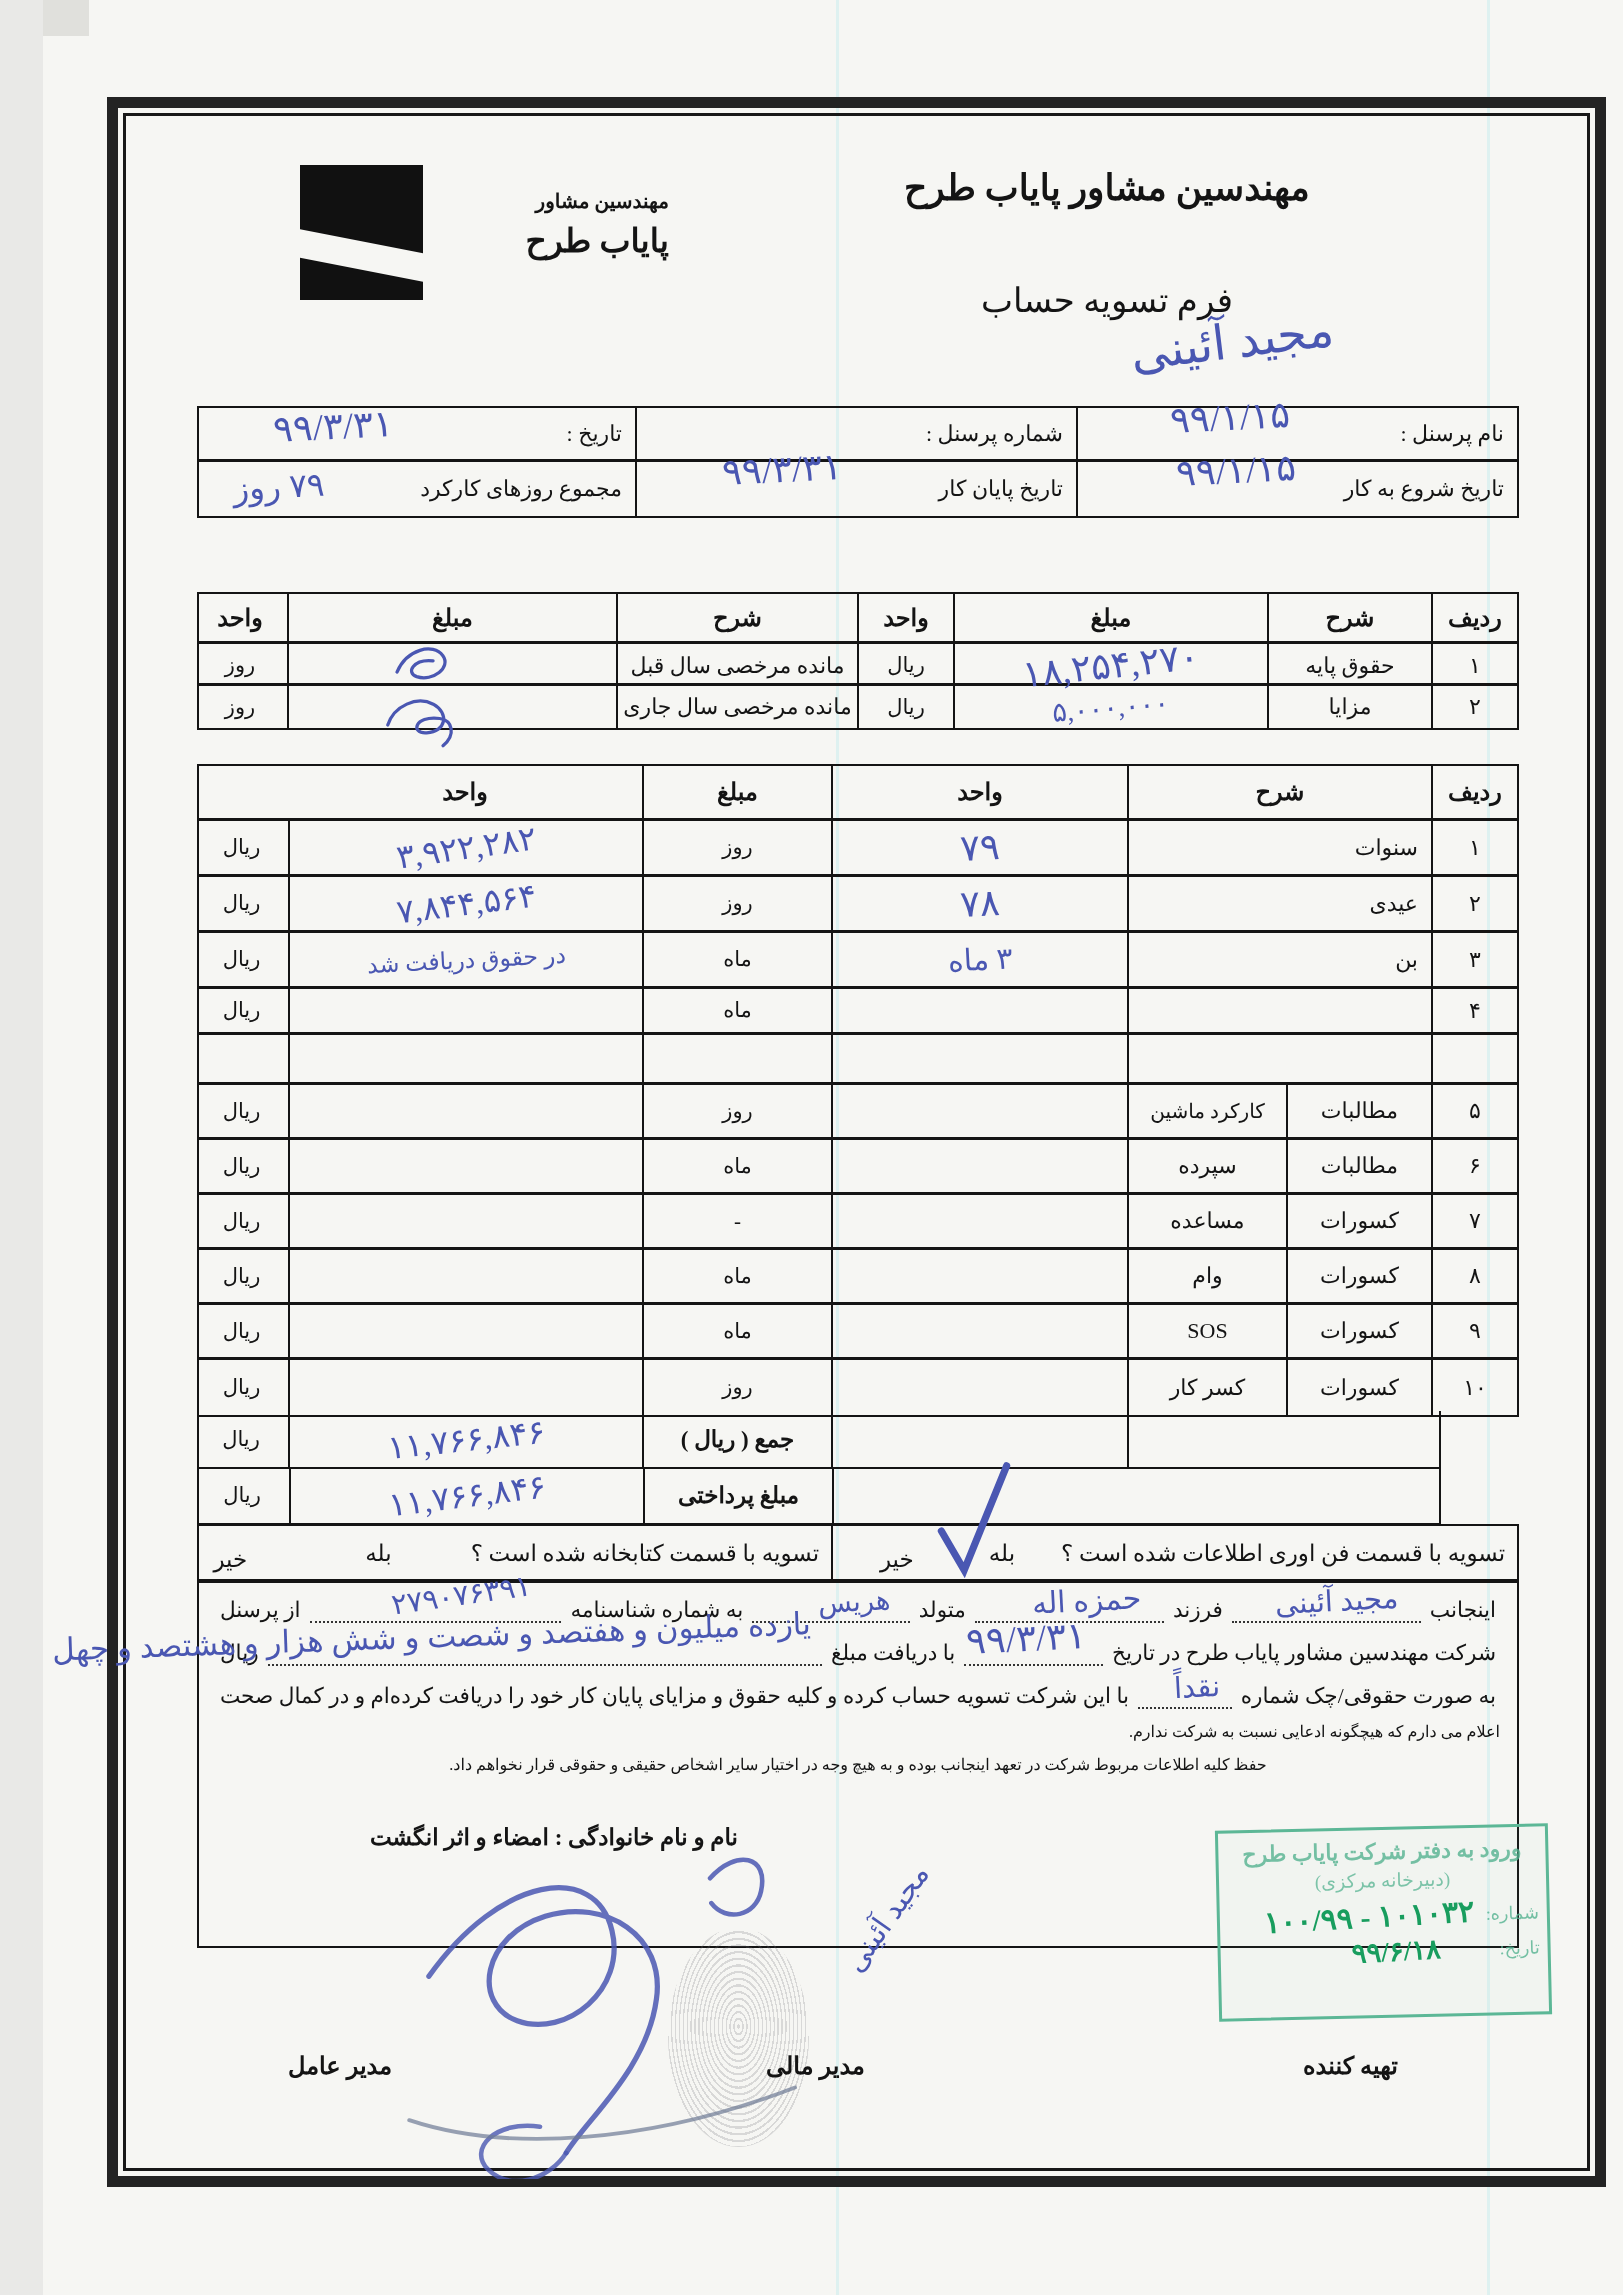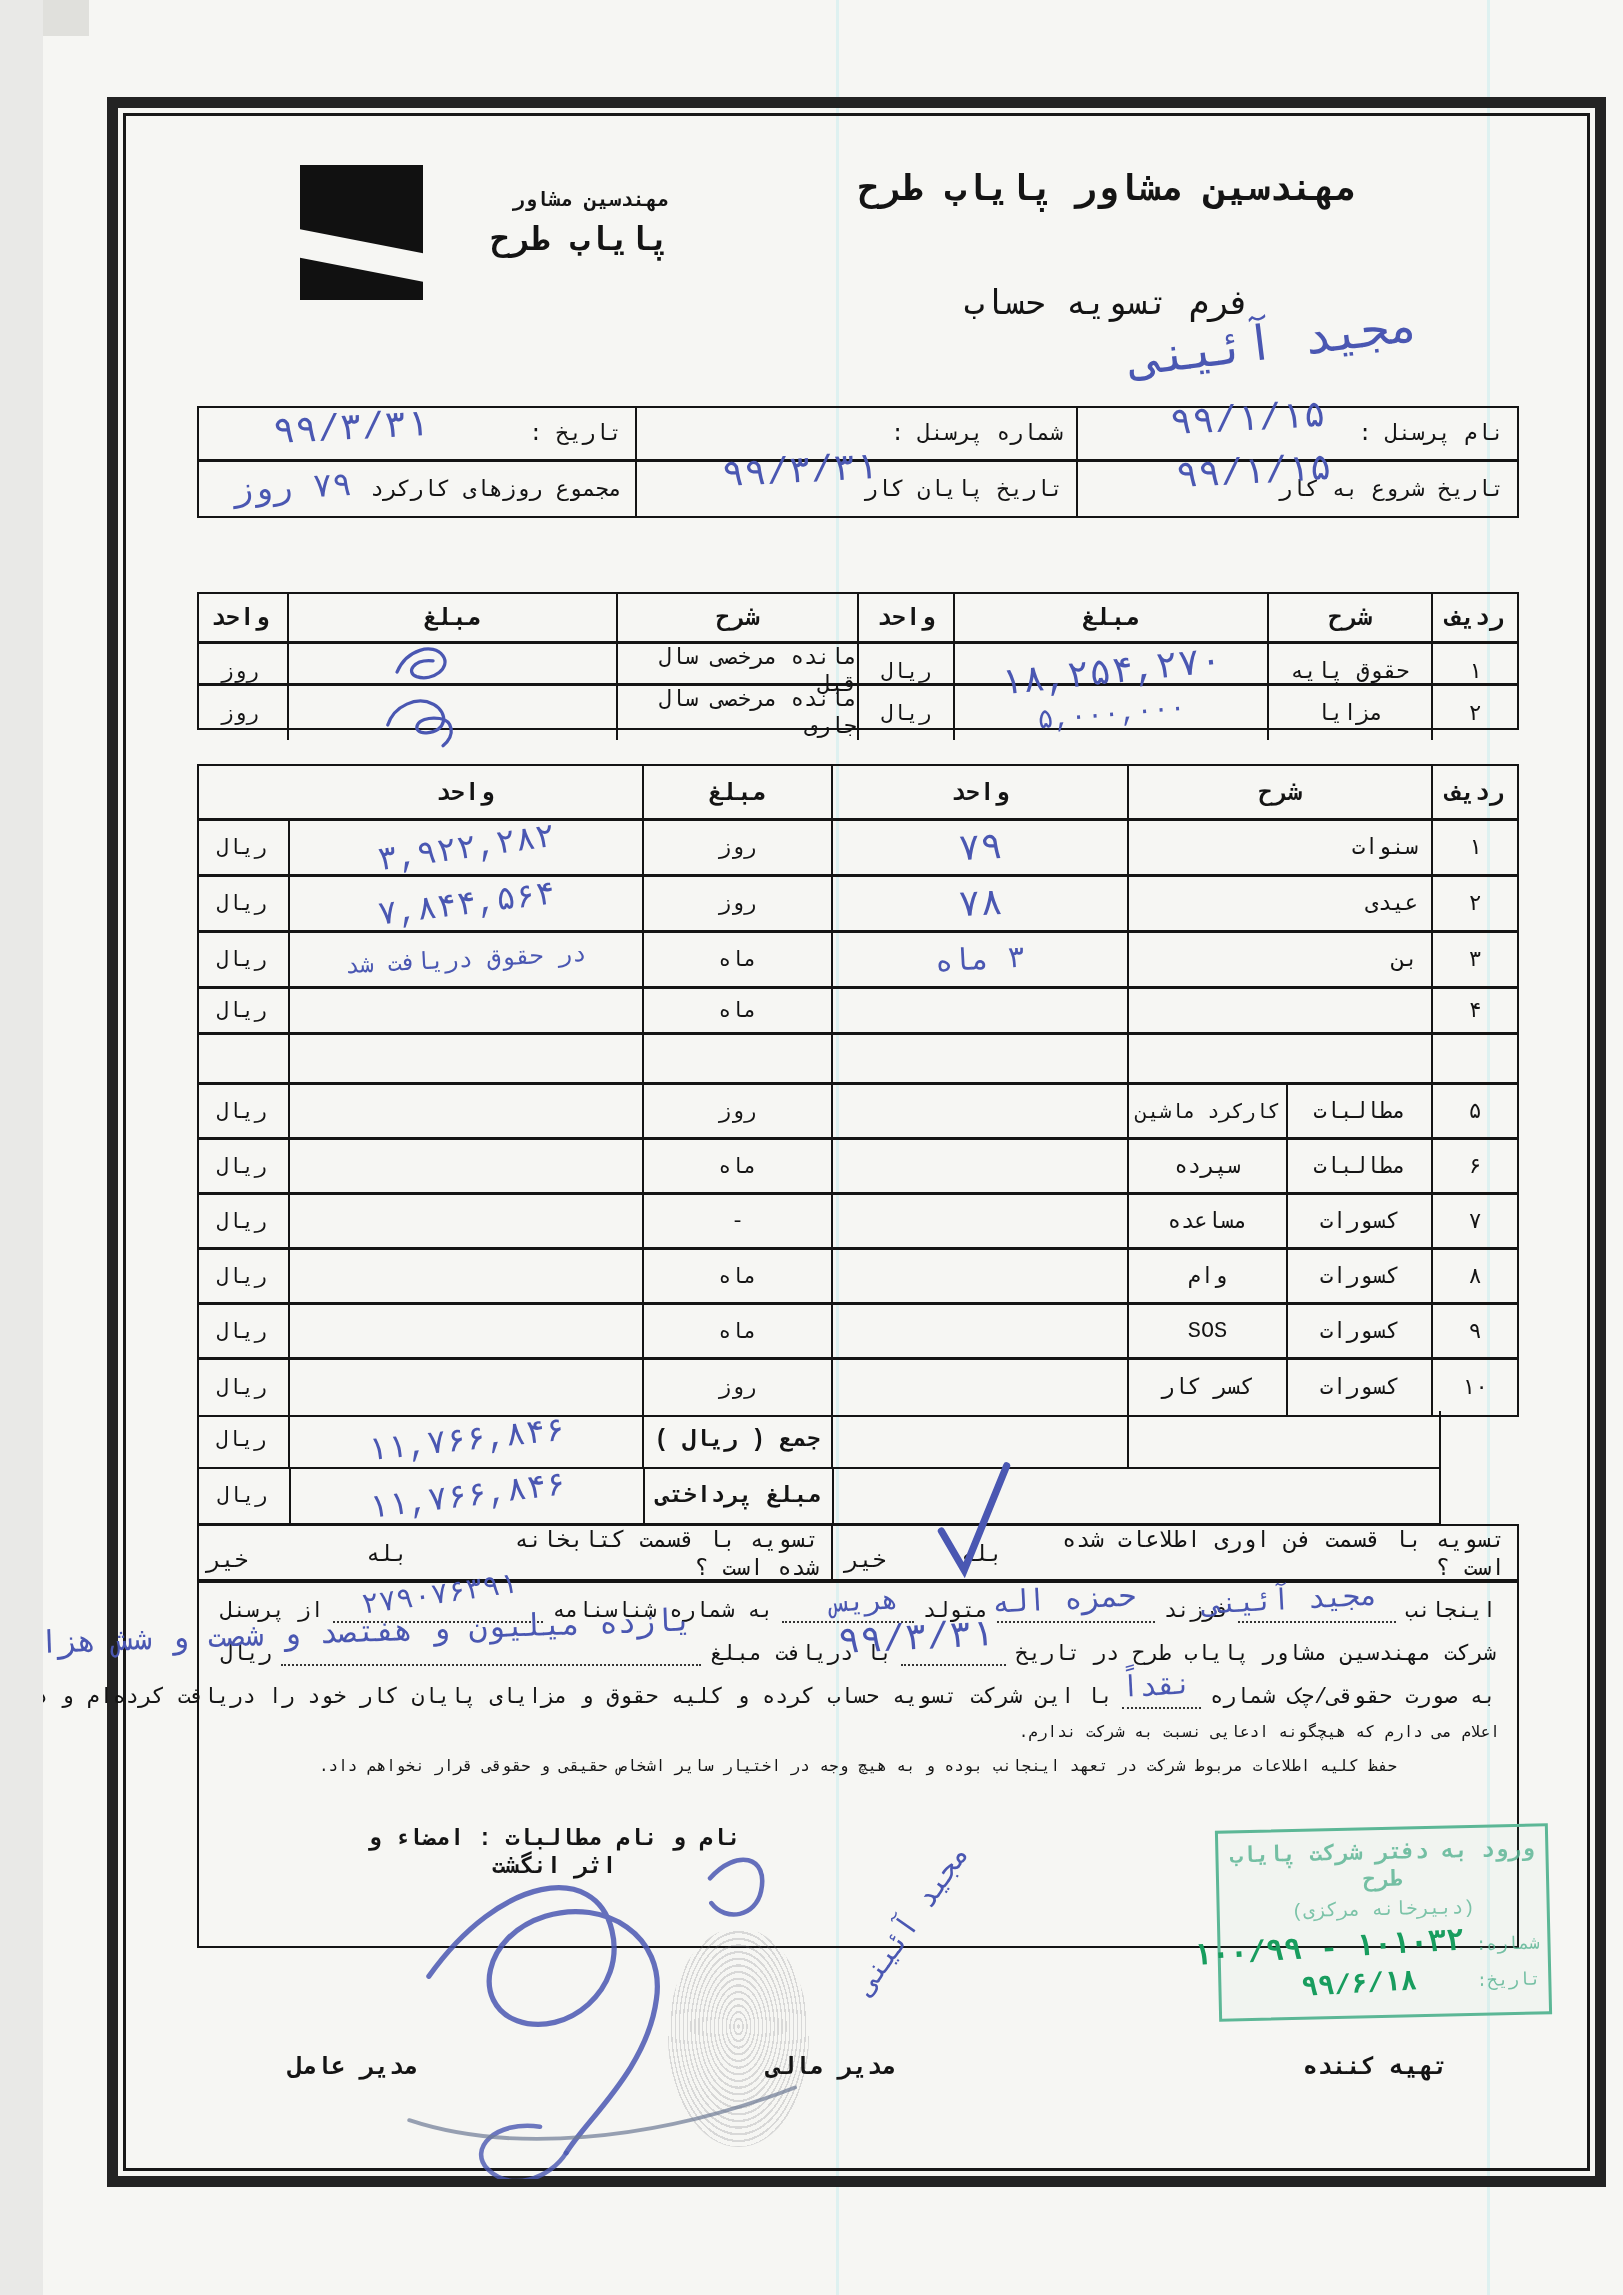--- a/index.html
+++ b/index.html
@@ -1,17 +1,17 @@
 <!DOCTYPE html>
 <html lang="fa" dir="rtl" style="font-size:10.5px"><head>
 <meta charset="utf-8">
 <style>
   html,body{margin:0;padding:0;background:#e9e9e7;}
   .page{position:relative;width:1580px;height:2295px;background:#f6f6f3;overflow:hidden;
-        font-family:Liberation Mono, monospace;direction:rtl;color:#141414;}
+        font-family:Liberation Serif, serif;direction:rtl;color:#141414;}
   .corner-artifact{position:absolute;left:0;top:0;width:46px;height:36px;background:#c9c9c5;opacity:.5;}
   .scanline{position:absolute;top:0;bottom:0;width:2.6px;background:rgba(80,210,225,.14);}
   .frame{position:absolute;left:64px;top:97px;width:1477px;height:2068px;border:11.8px solid #232323;}
   .frame-inner{position:absolute;inset:4.6px;border:3.3px solid #181818;}
 
   
   .logo{position:absolute;left:257px;top:165px;width:123px;height:135px;background:#111;overflow:hidden;}
   .logo-stripe{position:absolute;left:-18.3px;top:77px;width:164px;height:27.5px;background:#f6f6f3;transform:rotate(11deg);}
   .logo-text{position:absolute;left:390px;top:191px;width:236px;text-align:right;direction:rtl;line-height:1;}
   .logo-l1{font-size:20px;font-weight:700;letter-spacing:0.7px;}
@@ -390,21 +390,21 @@
       <span class="blank" style="flex-grow:0;width:196px">
         <span class="hw" style="font-size:29px">نقداً</span>
       </span>
       <span class="w">با این شرکت تسویه حساب کرده و کلیه حقوق و مزایای پایان کار خود را دریافت کرده‌ام و در کمال صحت</span>
     </div>
 
     <div class="plain-line">اعلام می دارم که هیچگونه ادعایی نسبت به شرکت ندارم.</div>
     <div class="plain-line" style="text-align:center;margin-top:9.2px">حفظ کلیه اطلاعات مربوط شرکت در تعهد اینجانب بوده و به هیچ وجه در اختیار سایر اشخاص حقیقی و حقوقی قرار نخواهم داد.</div>
   </div>
 
-  <div class="sig-label">نام و نام مطالبات : امضاء  و اثر انگشت</div>
+  <div class="sig-label">نام و نام خانوادگی : امضاء  و اثر انگشت</div>
   <div class="hw-sig-name">مجید آئینی</div>
   <svg class="sig" width="497" height="340" viewBox="0 0 760 520">
     <path d="M90,210 C200,55 345,35 370,140 C392,230 300,305 225,278 C155,252 172,148 268,118 C360,90 452,148 438,245 C424,352 330,430 300,480" stroke="#4a57b2" stroke-width="8" fill="none" stroke-linecap="round" opacity="0.85"></path>
     <path d="M300,480 C275,520 215,540 180,505 C150,475 190,430 260,440" stroke="#4a57b2" stroke-width="7" fill="none" stroke-linecap="round" opacity="0.8"></path>
     <path d="M60,430 C210,480 430,465 650,380" stroke="#6d7a94" stroke-width="6" fill="none" stroke-linecap="round" opacity="0.7"></path>
     <path d="M520,60 C560,15 610,25 598,80 C590,118 545,128 522,98" stroke="#4a57b2" stroke-width="7" fill="none" stroke-linecap="round" opacity="0.85"></path>
   </svg>
   <div class="fingerprint"></div>
 
   <div class="stamp">

